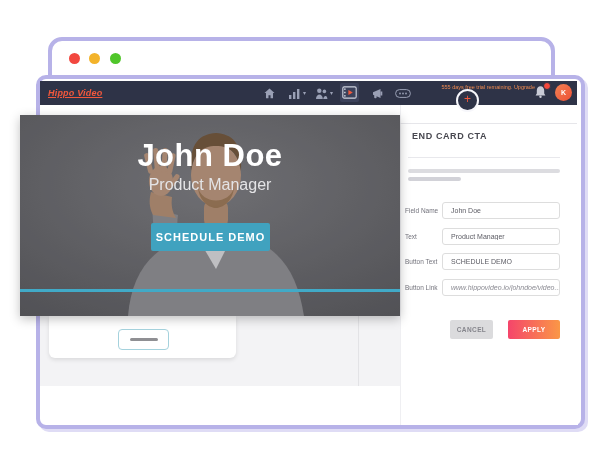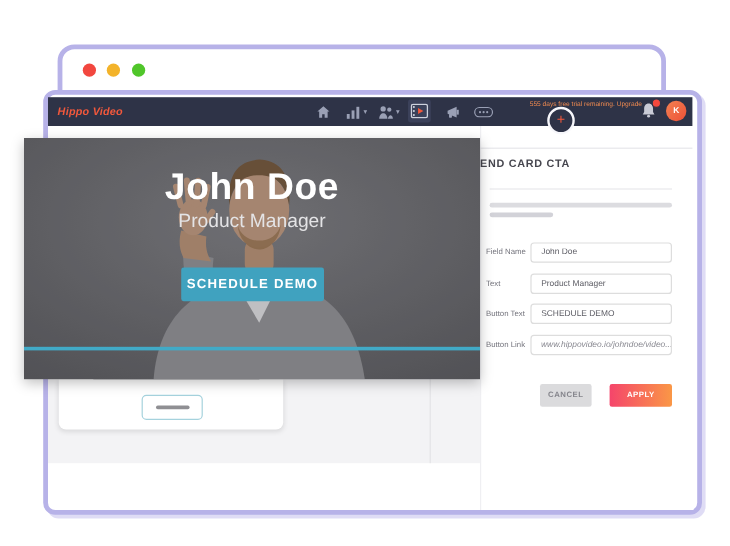--- a/index.html
+++ b/index.html
@@ -17,21 +17,21 @@
   }
   .traffic-dot{position:absolute;width:11px;height:11px;border-radius:50%;top:12px;}
   #main-window{
     left:36px;top:75px;width:541px;height:346px;
     background:#fff;border:4px solid #b7b2e8;border-radius:10px;
     box-shadow:3px 3px 0 rgba(183,178,232,.45);
   }
 
   
   #header{left:40px;top:81px;width:537px;height:24px;background:#2e3347;}
-  #logo{left:8px;top:7px;font-size:9px;font-weight:bold;font-style:italic;color:#f2583c;letter-spacing:.2px;white-space:nowrap;}
+  #logo{left:8px;top:7px;font-size:9px;font-weight:bold;font-style:italic;color:#f2583c;letter-spacing:.2px;white-space:nowrap;text-decoration:underline;}
   .nav-icon{position:absolute;top:5px;width:15px;height:15px;display:flex;align-items:center;justify-content:center;cursor:pointer;}
   .caret{position:absolute;top:8px;font-size:6px;color:#9aa0b5;}
   #video-lib-box{left:300px;top:2px;width:19px;height:19px;background:#3b415a;border-radius:2px;display:flex;align-items:center;justify-content:center;}
   #trial-text{left:360px;top:3px;width:135px;text-align:right;font-size:5.5px;color:#ef8a50;white-space:nowrap;cursor:pointer;}
   #bell{left:494px;top:4px;width:13px;height:14px;}
   #bell-dot{left:503px;top:1px;width:6px;height:6px;border-radius:50%;background:#f4483d;border:1px solid #2e3347;}
   #avatar{left:515px;top:3px;width:17px;height:17px;border-radius:50%;
     background:linear-gradient(135deg,#f28153,#ee5136);color:#fff;font-size:7px;font-weight:bold;
     display:flex;align-items:center;justify-content:center;}
   #plus-btn{left:456px;top:89px;width:19px;height:19px;border-radius:50%;background:#2e3347;
@@ -59,21 +59,21 @@
   #controls-bar{left:0;top:177px;width:380px;height:24px;background:rgba(122,122,126,.92);}
   #play-btn{left:13px;top:6px;width:10px;height:12px;cursor:pointer;}
   #time-label{left:50px;top:0;height:24px;line-height:24px;font-size:6.5px;color:#f0f0f2;}
   #video-title{left:0;top:0;width:380px;height:24px;line-height:24px;text-align:center;font-size:7.5px;color:#f0f0f2;}
   #mute-btn{left:303px;top:6px;width:11px;height:11px;cursor:pointer;}
   #volume-line{left:320px;top:11px;width:28px;height:1.5px;background:#f2f2f4;cursor:pointer;}
 
   
   #right-panel{left:400px;top:105px;width:177px;height:320px;background:#fff;border-left:1px solid #efeff2;z-index:3;}
   #panel-top-divider{left:400px;top:123px;width:177px;height:1px;background:#e6e6ea;z-index:4;}
-  #panel-heading{left:400px;top:131px;font-size:9px;font-weight:bold;color:#47474f;letter-spacing:.6px;z-index:4;}
+  #panel-heading{left:412px;top:131px;font-size:9px;font-weight:bold;color:#47474f;letter-spacing:.6px;z-index:4;}
   #panel-heading-divider{left:408px;top:157px;width:152px;height:1px;background:#e8e8ec;z-index:4;}
   .skel{position:absolute;height:4px;border-radius:2px;z-index:4;}
   #skel-1{left:408px;top:169px;width:152px;background:#dcdce0;}
   #skel-2{left:408px;top:177px;width:53px;background:#d2d2d8;}
   .field-label{position:absolute;left:405px;width:36px;font-size:6.5px;color:#73737c;z-index:4;}
   .field-input{position:absolute;left:442px;width:118px;height:17px;box-sizing:border-box;z-index:4;
     border:1px solid #ddd;border-radius:3px;background:#fff;font-family:"Liberation Sans",sans-serif;
     font-size:7px;color:#5c5c64;padding:0 0 0 8px;outline:none;}
   #field-input-3{font-style:italic;color:#8a8a92;}
   #cancel-btn{left:450px;top:320px;width:43px;height:19px;background:#dbdbdd;color:#85858c;border:none;border-radius:2px;

